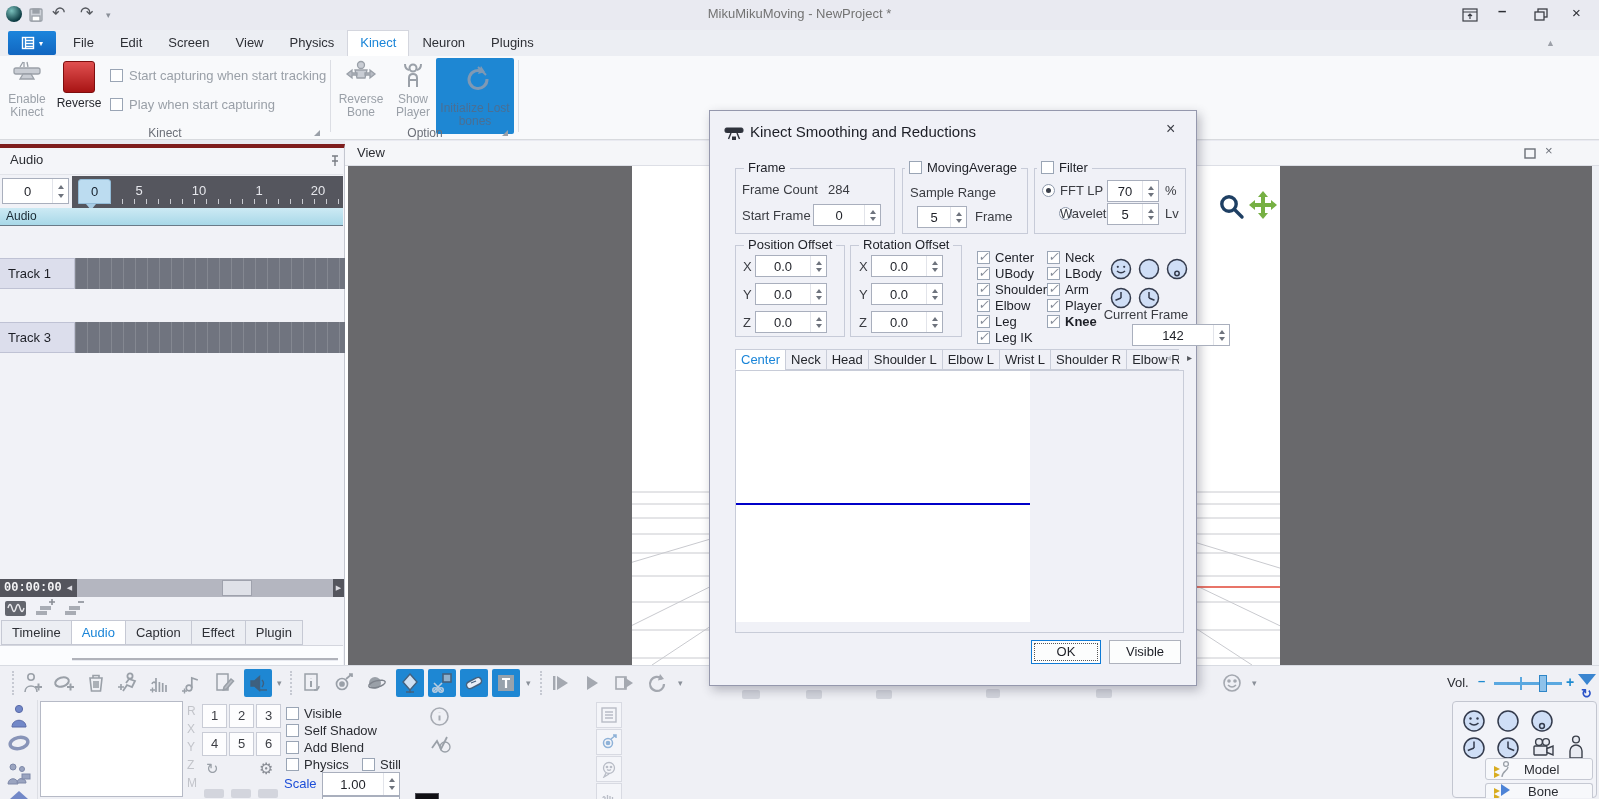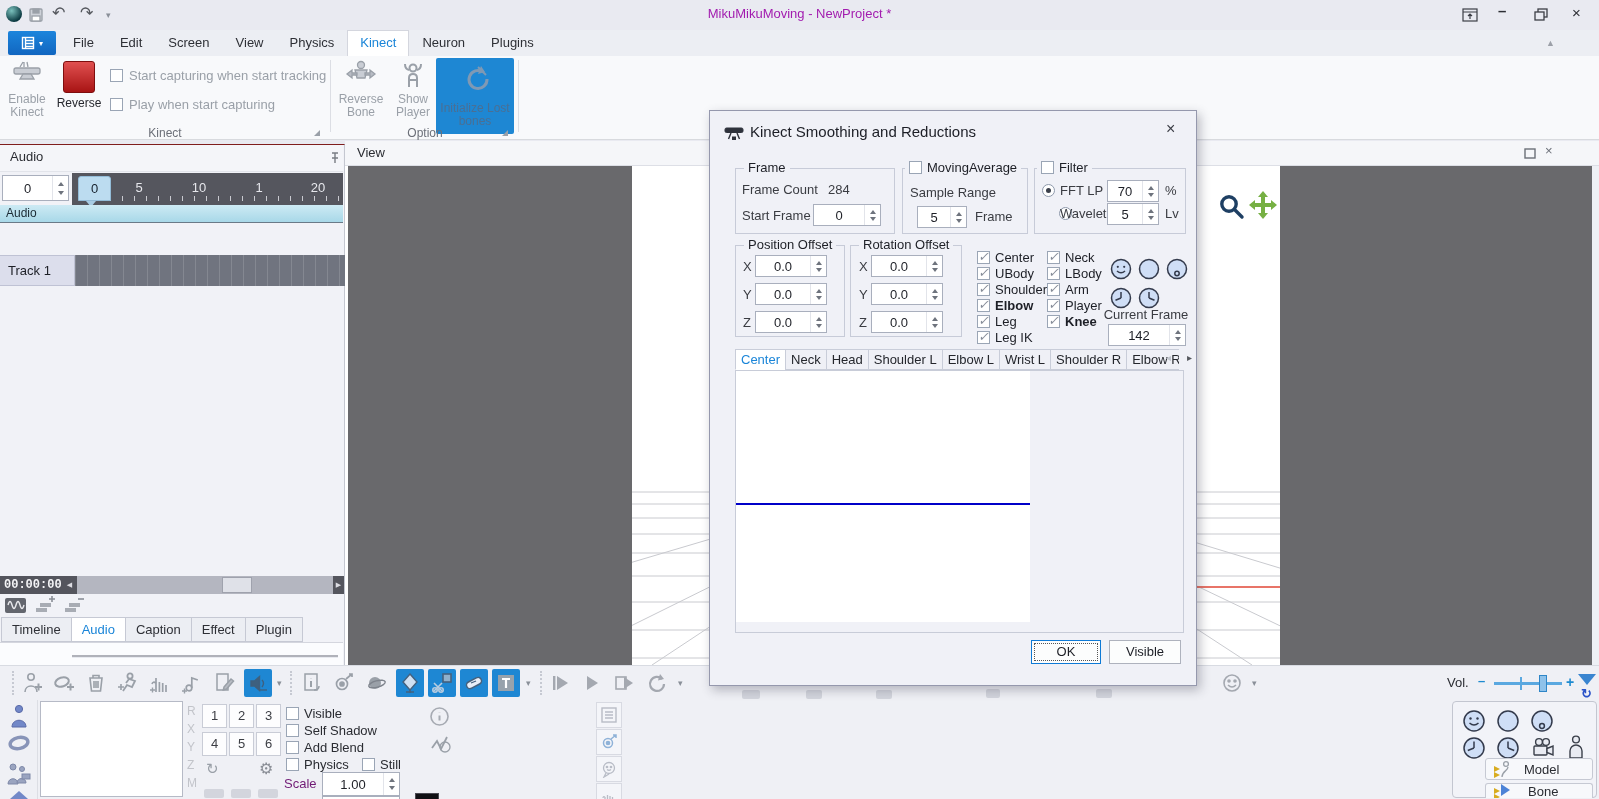--- a/index.html
+++ b/index.html
@@ -64,21 +64,21 @@
     <svg class="abs" style="left:28px;top:7px" width="16" height="16">
         <g stroke="#9aa0a8" fill="#cdd1d8" stroke-width="1.3">
           <rect x="2" y="2" width="12" height="12" rx="1"></rect>
           <rect x="5" y="2" width="6" height="4" fill="#9aa0a8"></rect>
           <rect x="4" y="9" width="8" height="5" fill="#fff"></rect>
         </g>
       </svg>
     <span class="abs" style="left:52px;top:3px;font-size:16px;color:#55585e">↶</span>
     <span class="abs" style="left:80px;top:3px;font-size:16px;color:#55585e">↷</span>
     <span class="abs drop" style="left:106px;top:10px">▾</span>
-    <div class="abs" style="left:0;right:0;top:6px;text-align:center;color:#a21caf">MikuMikuMoving - NewProject *</div>
+    <div class="abs" style="left:0;right:0;top:6px;text-align:center;color:#737373">MikuMikuMoving - NewProject *</div>
     <svg class="abs" style="left:1462px;top:8px" width="16" height="14">
         <g stroke="#3c3e46" fill="none" stroke-width="1.2">
           <rect x="1" y="1" width="14" height="12"></rect>
           <path d="M1,4 h14 M8,11 v-5 M6,8 l2,-2 2,2"></path>
         </g>
       </svg>
     <span class="abs" style="left:1498px;top:2px;font-size:15px;font-weight:bold;color:#2c2e34">–</span>
     <svg class="abs" style="left:1534px;top:8px" width="14" height="13">
         <g stroke="#3c3e46" fill="none" stroke-width="1.3">
           <rect x="4" y="1" width="9" height="8"></rect>
@@ -160,21 +160,21 @@
             <path d="M20,4 l8,8" stroke-width="2"></path>
           </g>
         </svg>
       <div style="margin-top:2px">Initialize Lost bones</div>
     </div>
     <div class="rgl" style="left:333px;width:184px">Option</div>
     <div class="launch" style="left:502px"></div>
     <div class="abs" style="left:518px;top:4px;height:72px;border-left:1px solid #dcdee4"></div>
   </div>
 
-  <div class="abs" style="left:0;top:144px;width:345px;height:521px;background:#f1f2f7;border-right:1px solid #c4c7d0;border-top:1px solid #7f1d1d;box-sizing:border-box">
+  <div class="abs" style="left:0;top:144px;width:345px;height:521px;background:#f1f2f7;border-right:1px solid #c4c7d0;border-top:4px solid #7f1d1d;box-sizing:border-box">
     <div class="abs" style="left:0;top:0;width:343px;height:26px;background:#f4f5f9;border-bottom:1px solid #e2e4ea">
       <span class="abs" style="left:10px;top:4px;color:#2a2c32">Audio</span>
       <svg class="abs" style="left:330px;top:7px" width="10" height="12">
           <g stroke="#787c84" stroke-width="1.4" fill="none">
             <path d="M2,1 h6 M5,1 v5 M2,6 h6 M5,6 v5"></path>
           </g>
         </svg>
     </div>
     <div class="spin" style="left:2px;top:30px;width:67px;height:26px">
         <b>0</b>
@@ -189,20 +189,24 @@
       <div class="abs" style="left:14px;top:28px;width:0;height:0;border:5px solid transparent;border-top:6px solid #a8cce4"></div>
       <span class="rlab" style="left:67px">5</span>
       <span class="rlab" style="left:127px">10</span>
       <span class="rlab" style="left:187px">1</span>
       <span class="rlab" style="left:246px">20</span>
     </div>
     <div class="abs" style="left:0;top:60px;width:343px;height:18px;background:linear-gradient(#cdeaf4,#a8d8e8);border-bottom:1px solid #6a7a88;box-sizing:border-box;padding-left:6px;line-height:16px;font-size:12px;color:#1a2a34"><span>Audio</span></div>
 
     <div class="trow" style="top:110px">
         <div class="tlab">Track 1</div>
+        <div class="tgrid grayr"></div>
+      </div>
+    <div class="trow" style="top:174px">
+        <div class="tlab">Track 3</div>
         <div class="tgrid grayr"></div>
       </div>
 
     <div class="abs" style="left:0;top:431px;width:62px;height:18px;background:#54555d;color:#f4f4f6;font-family:'Liberation Mono',monospace;font-size:12px;font-weight:bold;line-height:18px;padding-left:4px;box-sizing:border-box"><span>00:00:00</span></div>
     <div class="abs" style="left:62px;top:431px;width:15px;height:18px;background:#54555d;color:#dcdce2;font-size:7px;text-align:center;line-height:18px">◀</div>
     <div class="abs" style="left:77px;top:431px;width:256px;height:18px;background:#b4b6c0">
       <div class="abs" style="left:145px;top:1px;width:30px;height:16px;background:#dfe1e8;border:1px solid #9fa2ad;box-sizing:border-box"></div>
     </div>
     <div class="abs" style="left:333px;top:431px;width:11px;height:18px;background:#54555d;color:#dcdce2;font-size:7px;text-align:center;line-height:18px">▶</div>
 
@@ -520,21 +524,21 @@
         <span>Add Blend</span>
       </label>
     <label class="bcb" style="left:286px;top:57px">
         <i class="cb"></i>
         <span>Physics</span>
       </label>
     <label class="bcb" style="left:362px;top:57px">
         <i class="cb"></i>
         <span>Still</span>
       </label>
-    <span class="abs" style="left:284px;top:76px;color:#701a75">Scale</span>
+    <span class="abs" style="left:284px;top:76px;color:#1d4ed8">Scale</span>
     <div class="spin" style="left:322px;top:72px;width:78px;height:24px">
         <b>1.00</b>
         <span class="sp">
           <i class="u"></i>
           <i class="d"></i>
         </span>
       </div>
     <div class="spin" style="left:322px;top:96px;width:78px;height:10px">
         <b></b>
       </div>
@@ -787,21 +791,21 @@
     <label class="prow" style="left:267px;top:155px">
         <i class="cb ck"></i>
         <b style="font-weight:normal">UBody</b>
       </label>
     <label class="prow" style="left:267px;top:171px">
         <i class="cb ck"></i>
         <b style="font-weight:normal">Shoulder</b>
       </label>
     <label class="prow" style="left:267px;top:187px">
         <i class="cb ck"></i>
-        <b style="font-weight:bold">Elbow</b>
+        <b style="font-weight:normal">Elbow</b>
       </label>
     <label class="prow" style="left:267px;top:203px">
         <i class="cb ck"></i>
         <b style="font-weight:normal">Leg</b>
       </label>
     <label class="prow" style="left:267px;top:219px">
         <i class="cb ck"></i>
         <b style="font-weight:normal">Leg IK</b>
       </label>
     <label class="prow" style="left:337px;top:139px">
@@ -849,21 +853,21 @@
         </g>
       </svg>
     <svg class="abs" style="left:427px;top:175px" width="24" height="24">
         <g stroke="#333a4c" stroke-width="1.5" fill="#cfdef6">
           <circle cx="12" cy="12" r="9.5"></circle>
           <path d="M12,12 L12,6 M12,12 L17.5,14.3" fill="none"></path>
         </g>
       </svg>
 
     <div class="abs" style="left:388px;top:196px;width:96px;text-align:center;white-space:nowrap">Current Frame</div>
-    <div class="spin" style="left:398px;top:213px;width:78px;height:22px">
+    <div class="spin" style="left:422px;top:213px;width:98px;height:22px">
         <b>142</b>
         <span class="sp">
           <i class="u"></i>
           <i class="d"></i>
         </span>
       </div>
 
     <div class="dtabs" style="left:25px;top:238px;width:444px;overflow:hidden">
       <span class="dt on">Center</span>
         <span class="dt">Neck</span>

